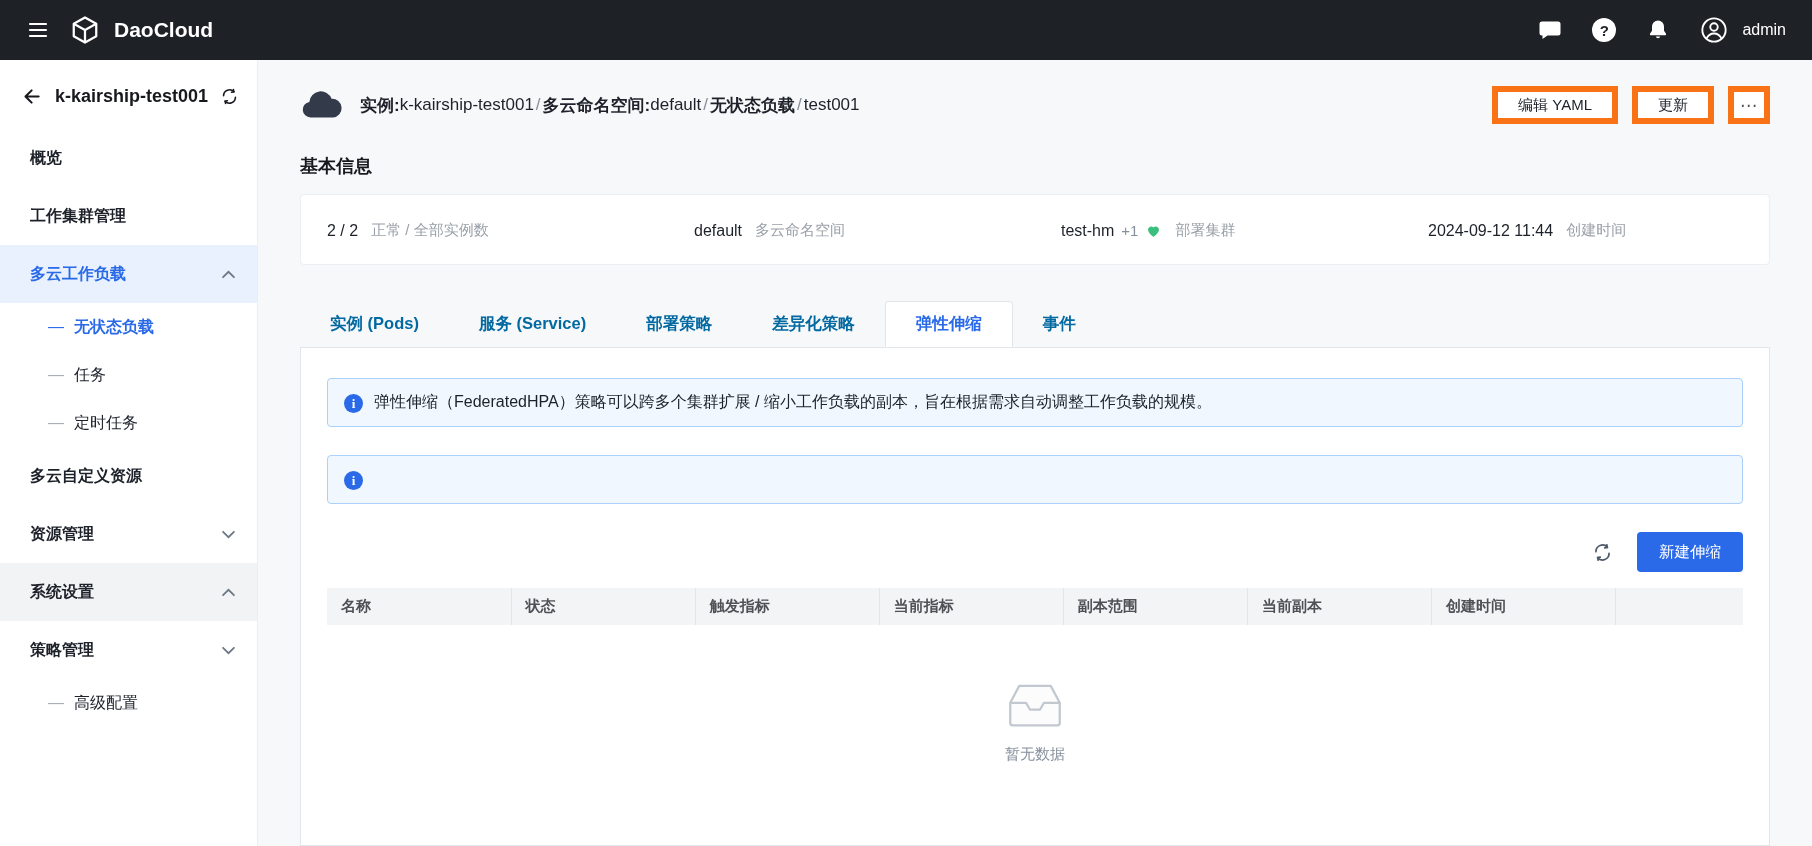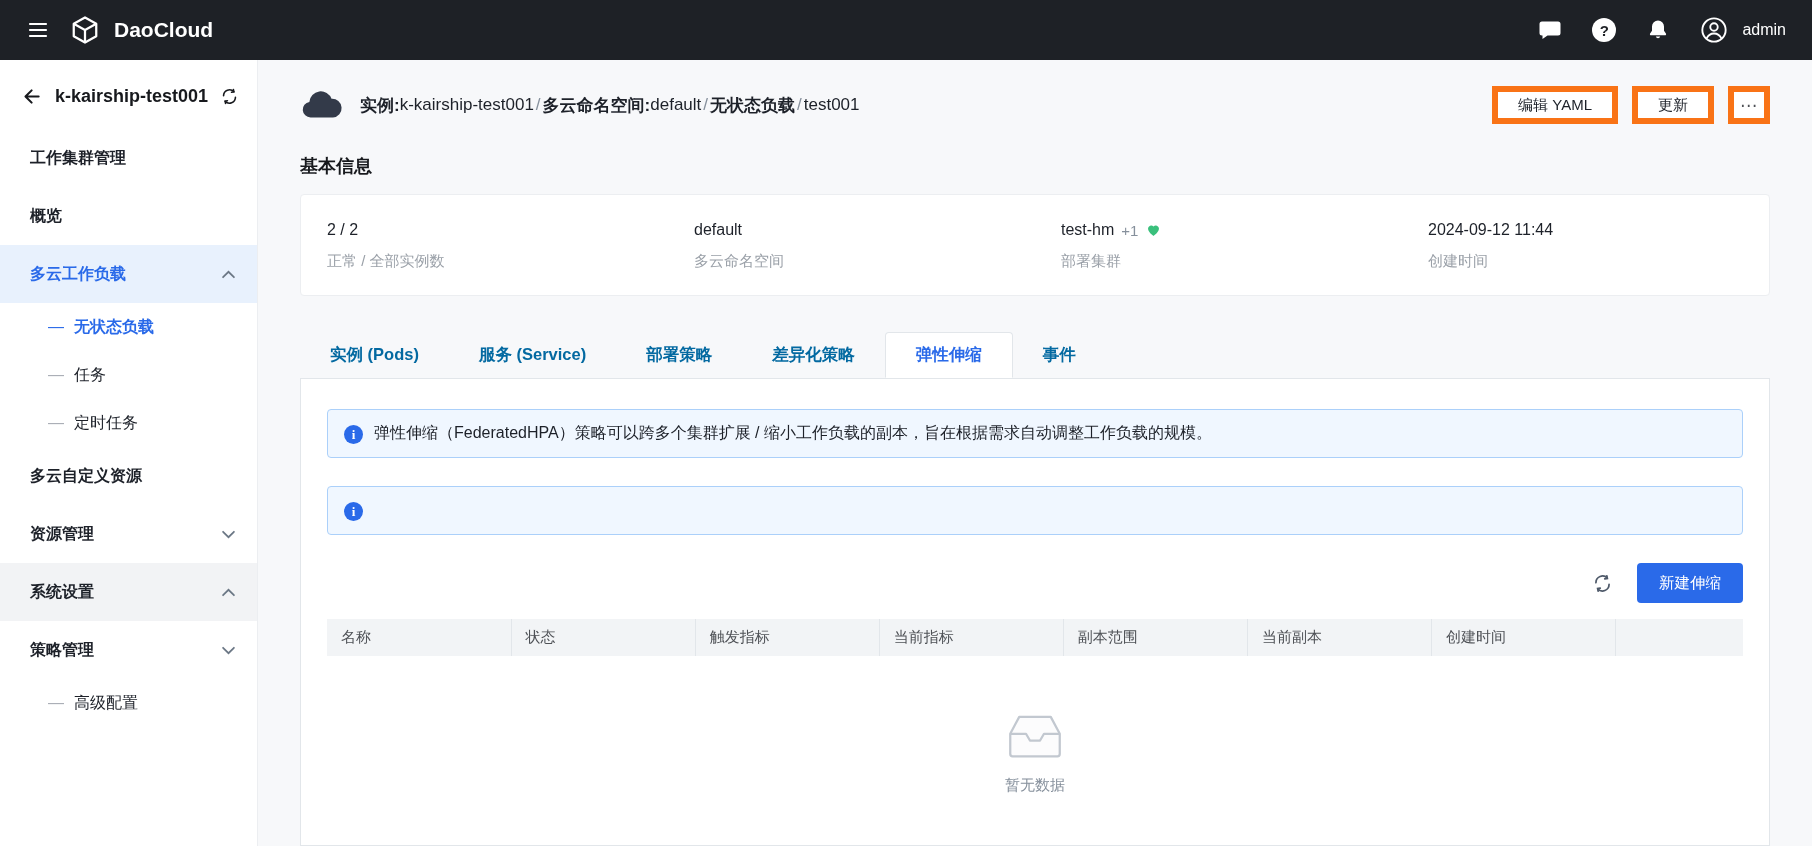--- a/index.html
+++ b/index.html
@@ -37,40 +37,40 @@
   .crumb { display:flex; align-items:center; font-size:17px; color:#1d2129; white-space:nowrap; }
   .crumb .b { font-weight:700; }
   .crumb .sep { color:#86909c; padding:0 2px; }
   .header-actions { margin-left:auto; display:flex; gap:14px; }
   .btn { height:38px; padding:0 20px; background:#fff; border:6px solid #f97316; border-radius:0; font-size:15px; color:#1d2129; display:flex; align-items:center; cursor:pointer; font-family:inherit; }
   .btn-square { width:42px; padding:0; justify-content:center; font-size:17px; letter-spacing:1px; color:#4e5156; }
 
   .section-title { font-size:18px; font-weight:700; color:#17191d; margin:30px 0 16px; }
 
   .stats-card { background:#fff; border:1px solid #eceef1; border-radius:4px; display:flex; padding:26px 0 24px; }
-  .stat { flex:1; padding-left:26px; display:flex; flex-direction:column; gap:13px; }
+  .stat { flex:1; padding-left:26px; display:flex; flex-direction:row; gap:13px; }
   .stat-value { font-size:16px; color:#1d2129; display:flex; align-items:center; gap:7px; font-weight:500; }
   .stat-extra { color:#86909c; font-size:15px; font-weight:400; }
   .stat-label { font-size:15px; color:#9aa0a8; }
 
   
   .tabs { display:flex; margin-top:36px; border-bottom:1px solid #e2e6ea; }
   .tab { padding:0 30px; height:46px; display:flex; align-items:center; font-size:16.5px; font-weight:700; color:#0369a1; cursor:pointer; }
   .tab.active { background:#fff; border:1px solid #e2e6ea; border-bottom:1px solid #fff; margin-bottom:-1px; border-radius:4px 4px 0 0; color:#2a6ae9; }
 
   .panel { flex:1; background:#fff; border:1px solid #e2e6ea; border-top:none; padding:30px 26px 0; min-height:0; }
   .alert { display:flex; align-items:flex-start; gap:11px; background:#f0f7ff; border:1px solid #abd0fa; border-radius:4px; padding:13px 16px; font-size:16px; color:#1d2129; margin-bottom:28px; }
   .info-icon { width:19px; height:19px; border-radius:50%; background:#2a6ae9; color:#fff; font-size:13px; font-weight:700; display:flex; align-items:center; justify-content:center; flex:0 0 19px; margin-top:2px; font-family:"Liberation Serif", serif; }
   .alert-link { color:#2a6ae9; display:inline-flex; align-items:center; gap:5px; margin-left:8px; cursor:pointer; text-decoration:none; }
 
   .toolbar { display:flex; justify-content:flex-end; align-items:center; gap:24px; margin:14px 0 16px; }
   .btn-primary { background:#2a6ae9; color:#fff; border:none; height:40px; padding:0 22px; border-radius:4px; font-size:15.5px; display:flex; align-items:center; cursor:pointer; font-family:inherit; }
 
   table { width:100%; border-collapse:collapse; }
-  th { background:#f2f4f6; height:37px; text-align:left; padding:0 14px; font-size:15px; font-weight:400; color:#4e5156; border-right:1px solid #e2e6ea; }
+  th { background:#f2f4f6; height:37px; text-align:left; padding:0 14px; font-size:15px; font-weight:700; color:#4e5156; border-right:1px solid #e2e6ea; }
   th:last-child { border-right:none; }
   th.c { width:13%; }
 
   .empty { display:flex; flex-direction:column; align-items:center; padding:52px 0 40px; gap:12px; }
   .empty-text { font-size:15px; color:#86909c; }
 </style>
 </head>
 <body>
 
 <div class="app">
@@ -130,24 +130,24 @@
           <svg width="19" height="19" viewBox="0 0 24 24" fill="none" stroke="#17191d" stroke-width="2" stroke-linecap="round">
               <path d="M4.5 11a7.5 7.5 0 0 1 13-5.1"></path>
               <path d="M19.5 13a7.5 7.5 0 0 1-13 5.1"></path>
               <path d="M17 3.3l.5 2.9-2.9.5M7 20.7l-.5-2.9 2.9-.5"></path>
             </svg>
         </span>
       </div>
 
       <div>
         <div class="menu-item">
+          <span>概览</span>
+        </div>
+        <div class="menu-item">
           <span>工作集群管理</span>
-        </div>
-        <div class="menu-item">
-          <span>概览</span>
         </div>
         <div class="menu-item parent-active">
           <span>多云工作负载</span>
           <span class="chev">
             <svg width="13" height="9" viewBox="0 0 12 8" fill="none" stroke="#6b7785" stroke-width="1.6" stroke-linecap="round">
                 <path d="M1 6.5 L6 1.5 L11 6.5"></path>
               </svg>
           </span>
         </div>
         <div class="menu-child active">

